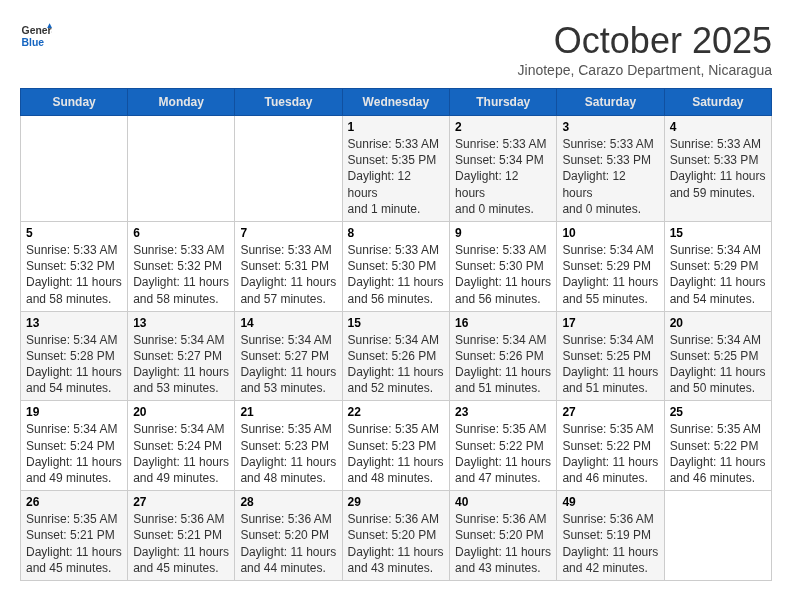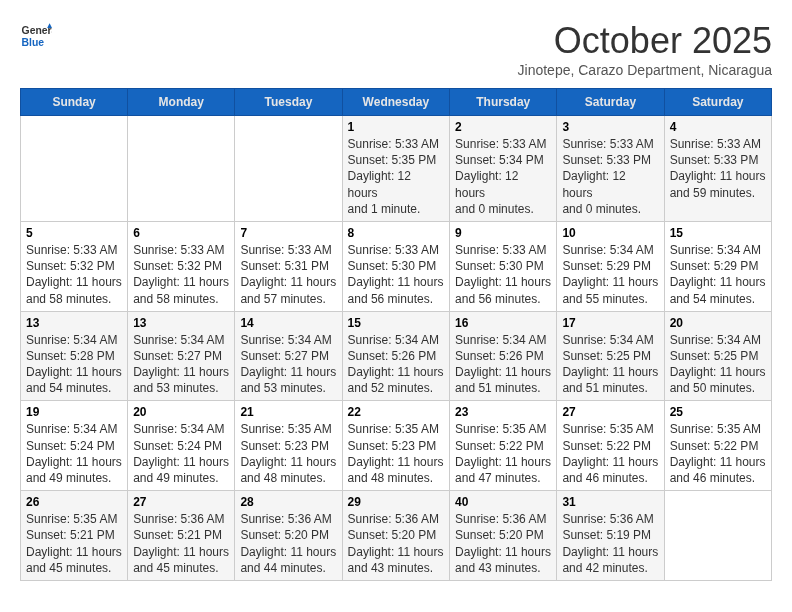--- a/index.html
+++ b/index.html
@@ -323,21 +323,21 @@
 and 43 minutes.</div>
         </td>
         <td>
           <span class="day-number">40</span>
           <div class="cell-text" style="white-space: pre-line;">Sunrise: 5:36 AM
 Sunset: 5:20 PM
 Daylight: 11 hours
 and 43 minutes.</div>
         </td>
         <td>
-          <span class="day-number">31</span>
+          <span class="day-number">49</span>
           <div class="cell-text" style="white-space: pre-line;">Sunrise: 5:36 AM
 Sunset: 5:19 PM
 Daylight: 11 hours
 and 42 minutes.</div>
         </td>
         <td class="empty-cell"></td>
       </tr>
     </tbody>
 </table>
 

